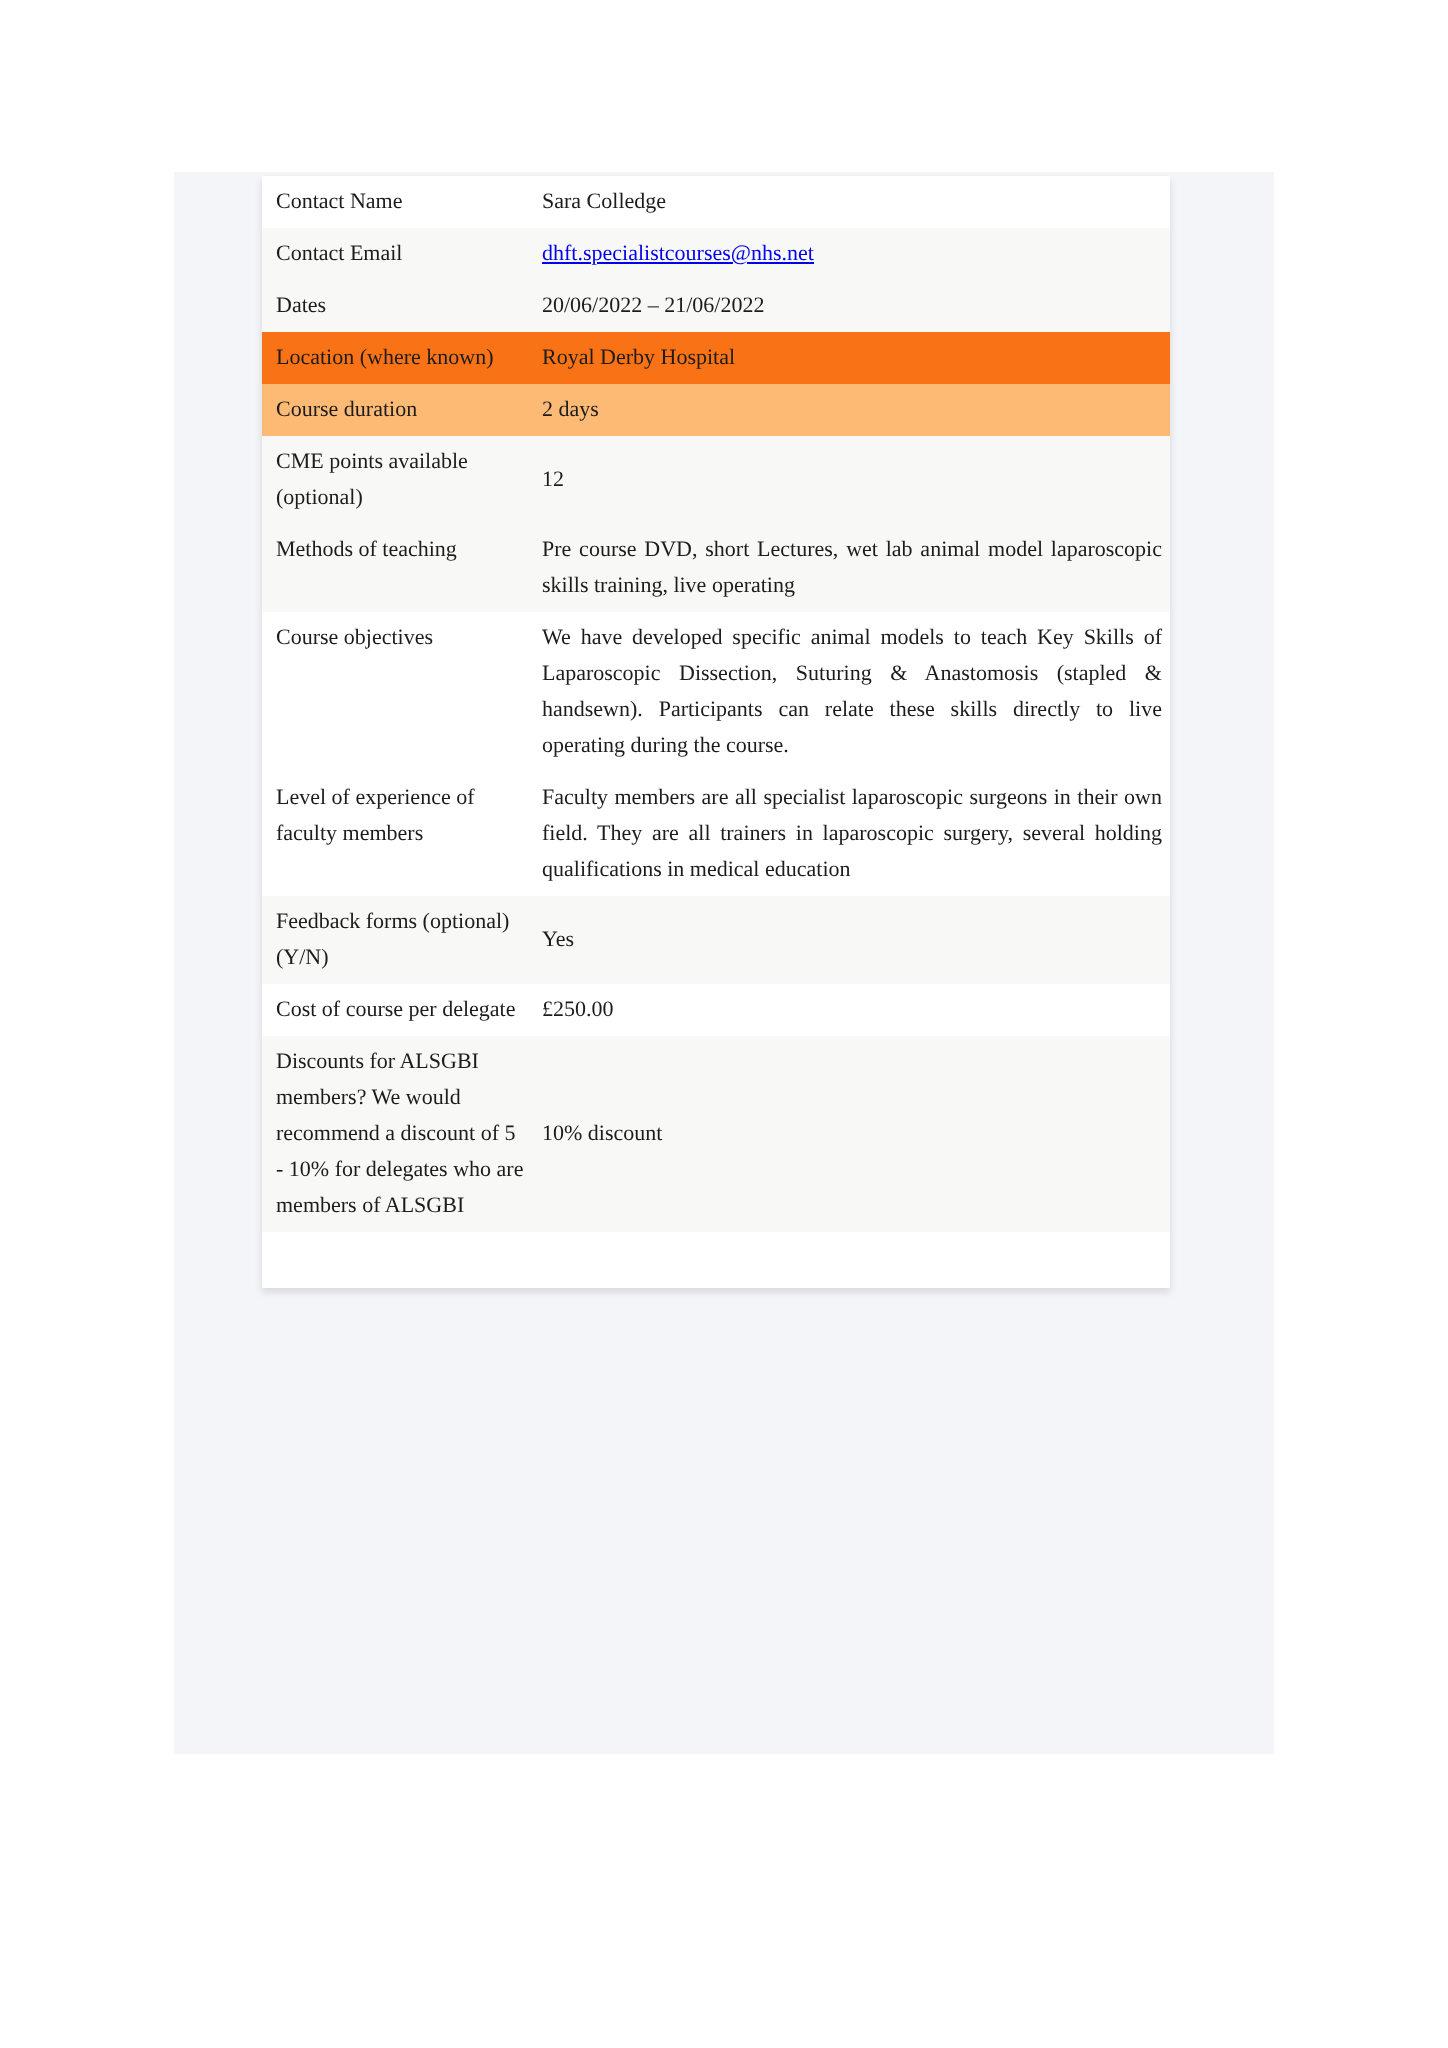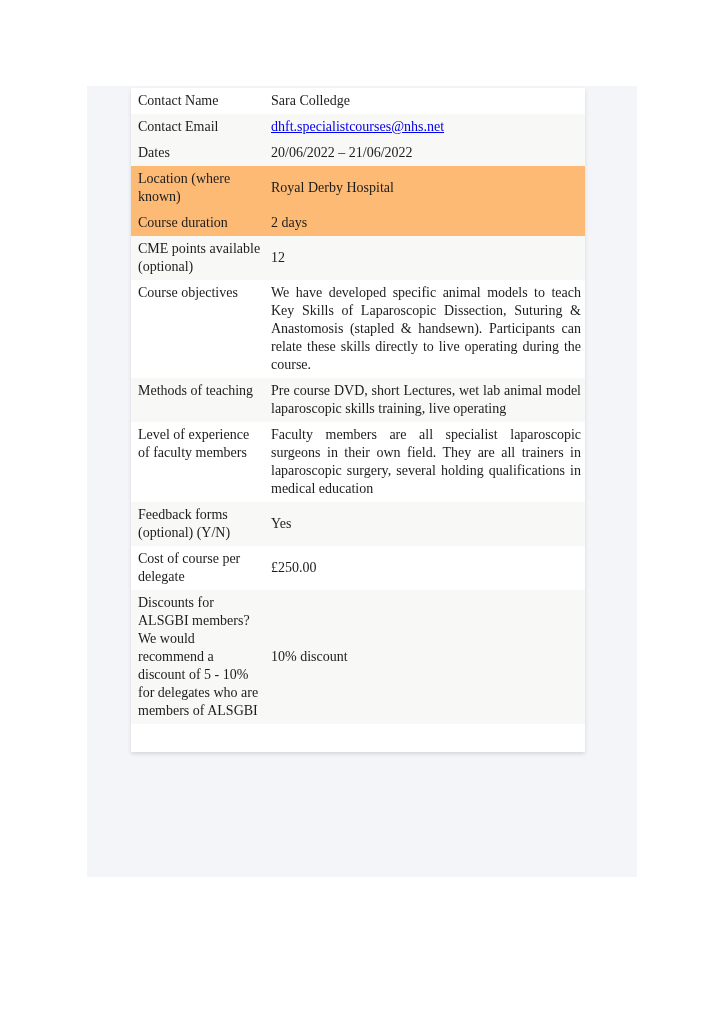--- a/index.html
+++ b/index.html
@@ -24,21 +24,21 @@
     width: 550px; height: 791px;
     background: var(--panel);
   }
   table.course-table {
     position: absolute;
     left: 44px; top: 2px;
     width: 454px;
     border-collapse: collapse;
     background: #ffffff;
     box-shadow: 0 2px 4px rgba(0,0,0,0.12);
-    font-size: 14px;
+    font-size: 11px;
     line-height: 18px;
   }
   table.course-table td { border: none; }
   td.label-cell {
     width: 140px;
     vertical-align: top;
     padding: 4px 7px;
     text-align: left;
   }
   td.value-cell {
@@ -77,21 +77,21 @@
   </tr>
 
   <tr style="background: rgb(248, 248, 247);">
     <td class="label-cell">Dates</td>
     <td class="value-cell">
       <span>20/06/2022 – 21/06/2022</span>
       
     </td>
   </tr>
 
-  <tr style="background: #fdba74; margin-top: 40px;">
+  <tr style="background: #f97316; margin-top: 40px;">
     <td class="label-cell">Location (where known)</td>
     <td class="value-cell">
       <span>Royal Derby Hospital</span>
       
     </td>
   </tr>
 
   <tr style="background: #fdba74;">
     <td class="label-cell">Course duration</td>
     <td class="value-cell">
@@ -101,32 +101,32 @@
   </tr>
 
   <tr style="background: rgb(248, 248, 247);">
     <td class="label-cell">CME points available (optional)</td>
     <td class="value-cell">
       <span>12</span>
       
     </td>
   </tr>
 
+  <tr style="background: rgb(248, 248, 247);">
+    <td class="label-cell">Methods of teaching</td>
+    <td class="value-cell">
+      <span>Pre course DVD, short Lectures, wet lab animal model laparoscopic skills training, live operating</span>
+      
+    </td>
+  </tr>
+
   <tr style="background: rgb(255, 255, 255);">
     <td class="label-cell">Course objectives</td>
     <td class="value-cell">
       <span>We have developed specific animal models to teach Key Skills of Laparoscopic Dissection, Suturing &amp; Anastomosis (stapled &amp; handsewn). Participants can relate these skills directly to live operating during the course.</span>
-      
-    </td>
-  </tr>
-
-  <tr style="background: rgb(248, 248, 247);">
-    <td class="label-cell">Methods of teaching</td>
-    <td class="value-cell">
-      <span>Pre course DVD, short Lectures, wet lab animal model laparoscopic skills training, live operating</span>
       
     </td>
   </tr>
 
 
 
   <tr style="background: rgb(255, 255, 255);">
     <td class="label-cell">Level of experience of faculty members</td>
     <td class="value-cell">
       <span>Faculty members are all specialist laparoscopic surgeons in their own field. They are all trainers in laparoscopic surgery, several holding qualifications in medical education</span>

